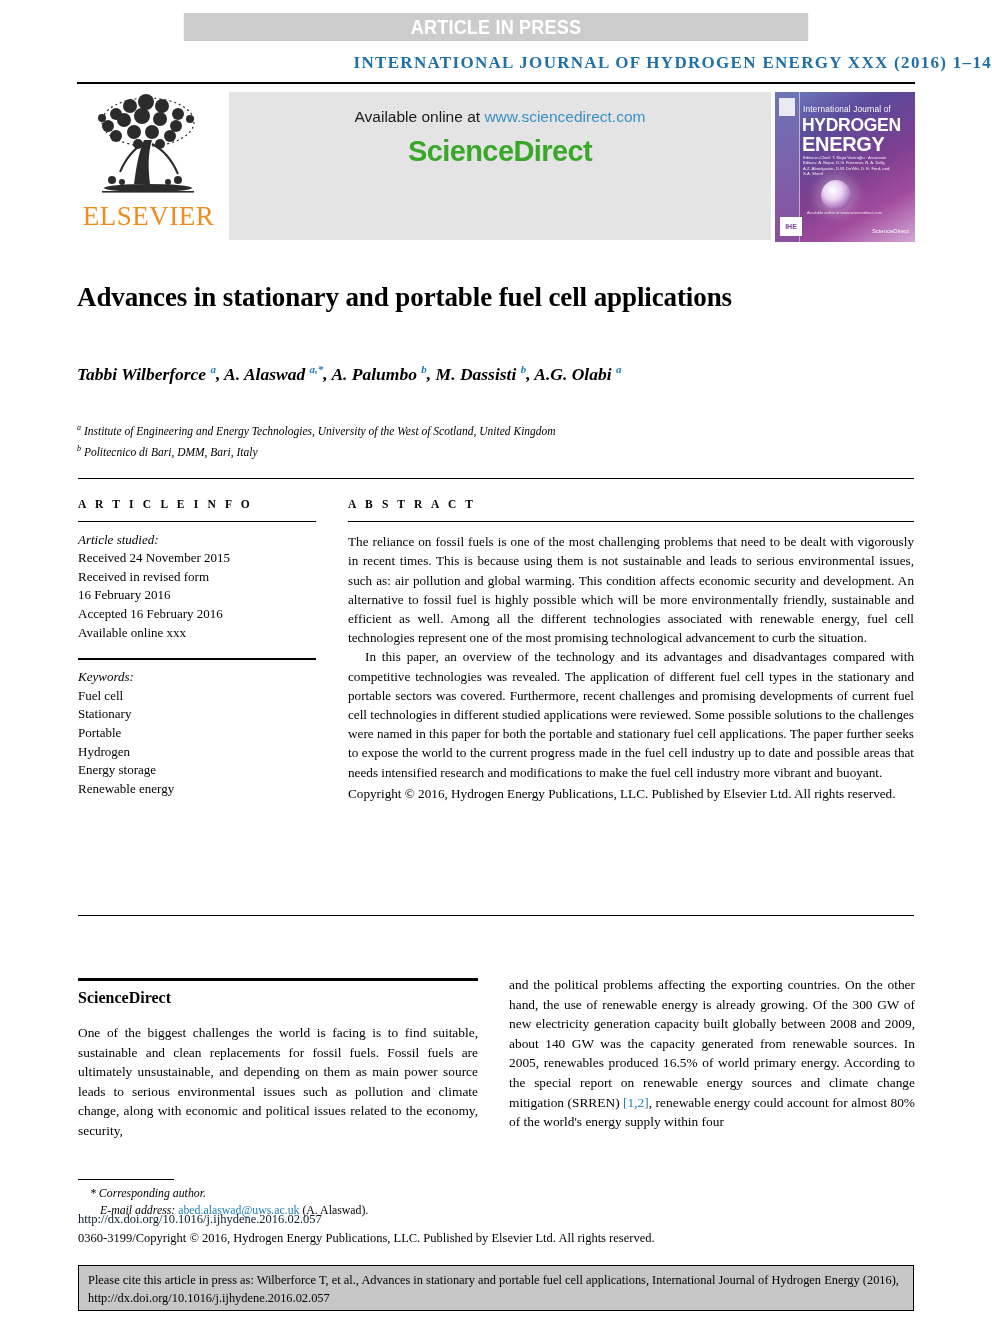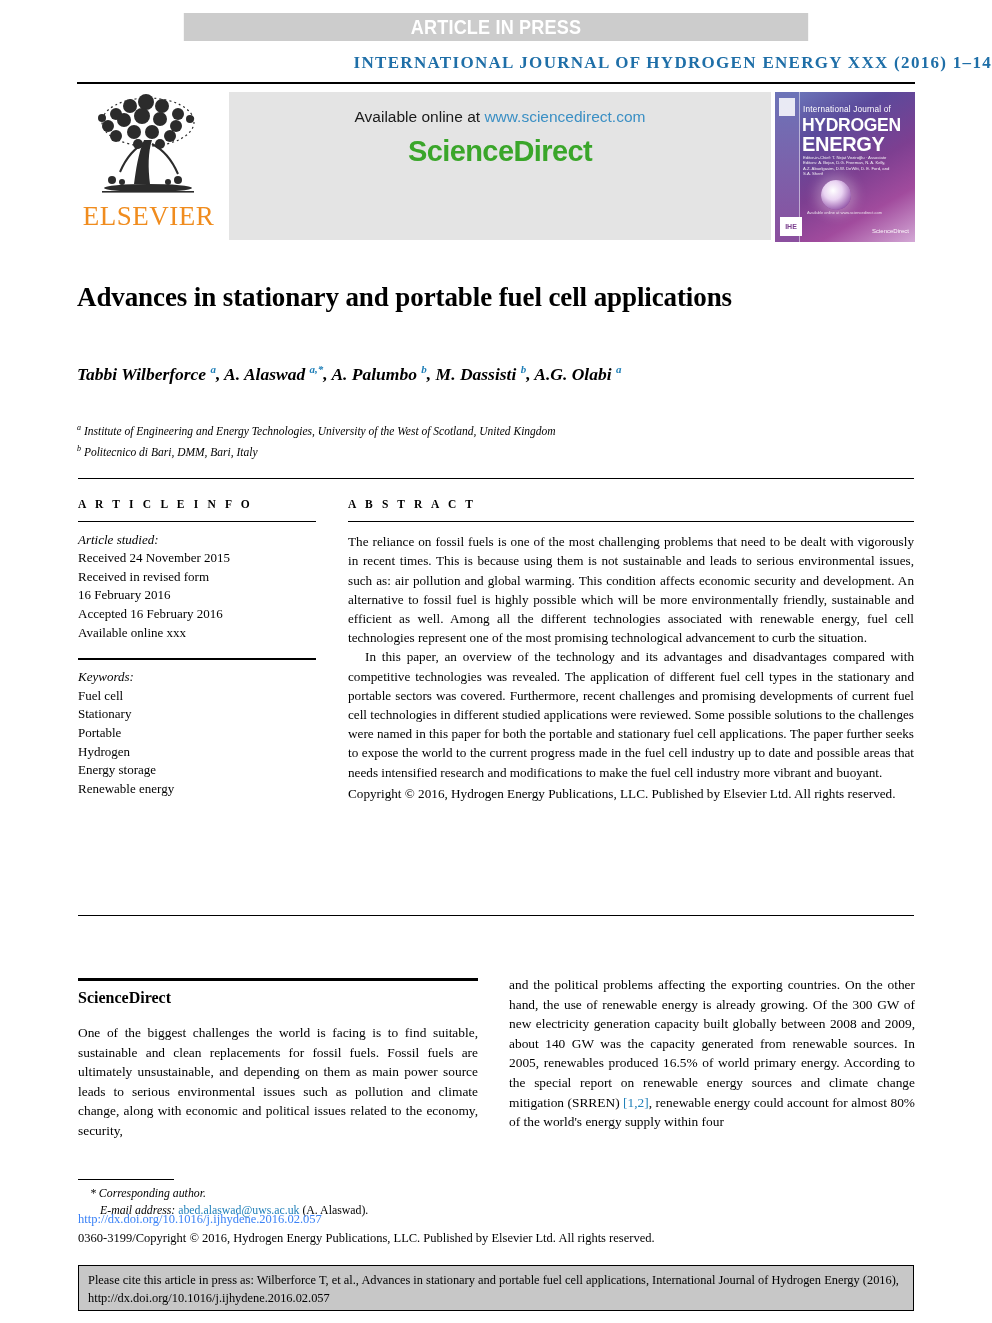--- a/index.html
+++ b/index.html
@@ -334,21 +334,21 @@
     border-top: 1px solid #000;
     margin-bottom: 5px;
   }
   .footnote .ital { font-style: italic; }
   .footnote a, .footnote .link { color: #1f7fb8; text-decoration: none; }
   .doi-line {
     position: absolute;
     left: 78px;
     top: 1212px;
     font-size: 12.5px;
-    color: #3b82f6;
+    color: #0f172a;
   }
   .issn-line {
     position: absolute;
     left: 78px;
     top: 1231px;
     font-size: 12.5px;
   }
 
   
   .cite-box {

